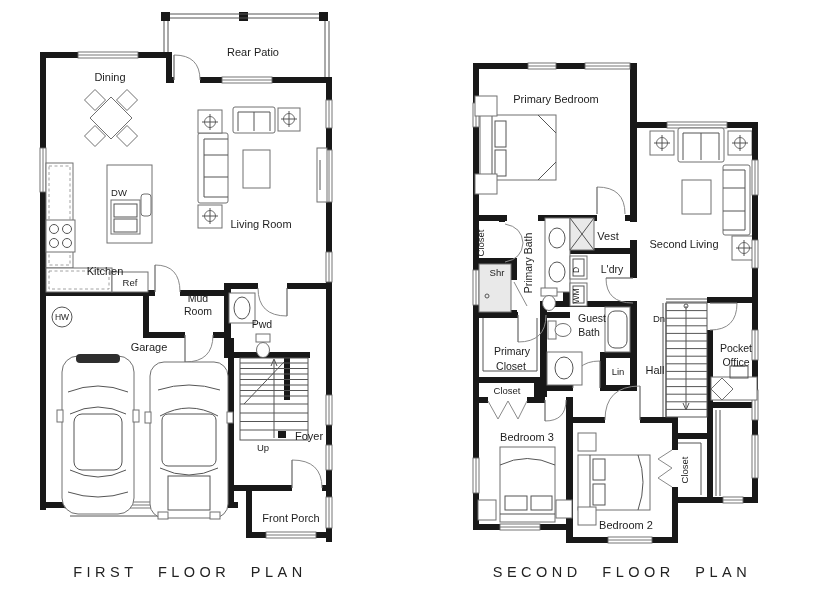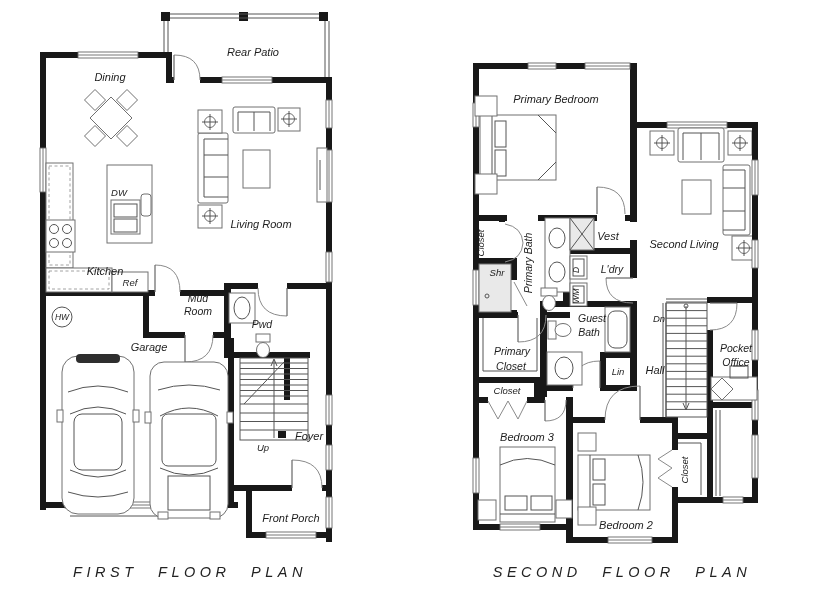--- a/index.html
+++ b/index.html
@@ -1,16 +1,16 @@
 <!DOCTYPE html>
 <html><head>
 <meta charset="utf-8">
 <style>
   html,body{margin:0;padding:0;background:#ffffff;}
-  .page{width:816px;height:600px;position:relative;background:#fff;overflow:hidden;font-style:italic;}
+  .page{width:816px;height:600px;position:relative;background:#fff;overflow:hidden;}
   svg{position:absolute;left:0;top:0;}
   text{font-family:"Liberation Sans",sans-serif;fill:#1d1d1d;}
   .lbl{font-size:11px;}
   .mid{font-size:10.5px;}
   .small{font-size:9.5px;}
   .tiny{font-size:8.5px;}
   .title{font-size:14.5px;letter-spacing:4.5px;word-spacing:12px;fill:#222;}
   .wall{fill:#181818;stroke:none;}
   .thin{stroke:#555;stroke-width:1;fill:none;}
   .furn{stroke:#707070;stroke-width:1;fill:#ffffff;}

